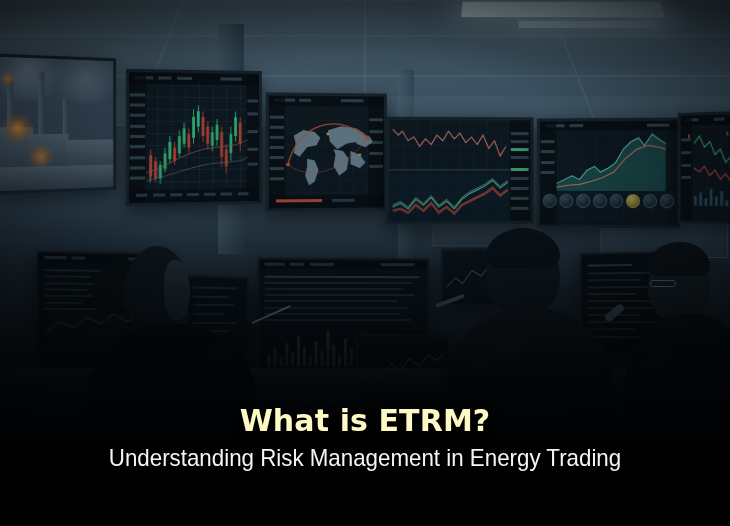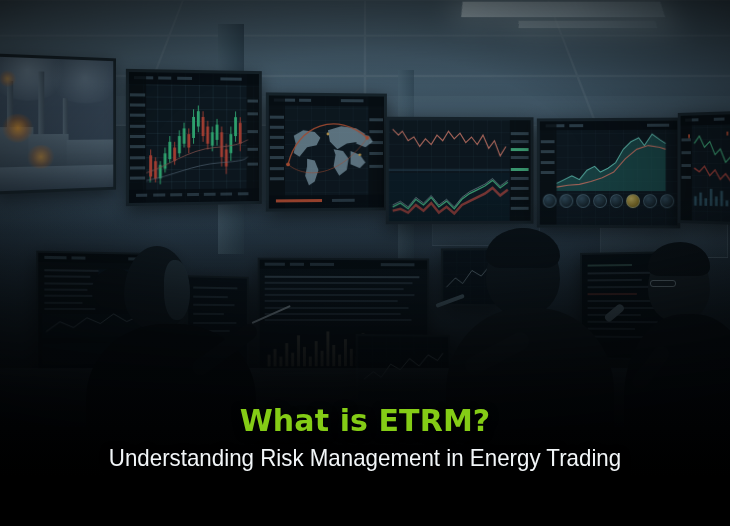--- a/index.html
+++ b/index.html
@@ -86,21 +86,21 @@
   .bottom-fade{position:absolute;left:0;right:0;bottom:0;height:62%;
     background:linear-gradient(180deg,rgba(4,8,11,0) 0%,rgba(4,8,11,.55) 28%,rgba(2,4,6,.90) 58%,#000 85%);}
   .top-fade{position:absolute;left:0;right:0;top:0;height:16%;
     background:linear-gradient(180deg,rgba(0,0,0,.42),rgba(0,0,0,0));}
 
   
   .caption{position:absolute;left:0;right:0;bottom:54px;text-align:center;z-index:40;}
   .headline{
     font-family:"DejaVu Sans", sans-serif;
     font-weight:bold;font-size:30px;line-height:1;
-    letter-spacing:.1px;color:#84cc16;
+    letter-spacing:.1px;color:#fef9c3;
     text-shadow:0 2px 10px rgba(0,0,0,.9);
     margin:0 0 8px 0;white-space:nowrap;}
   .subline{
     font-family:"Liberation Sans", sans-serif;
     font-weight:400;font-size:24px;line-height:1.15;
     color:#f2f6f8;text-shadow:0 2px 10px rgba(0,0,0,.9);
     margin:0;white-space:nowrap;
     transform:scaleX(.93);}
 </style>
 </head>

